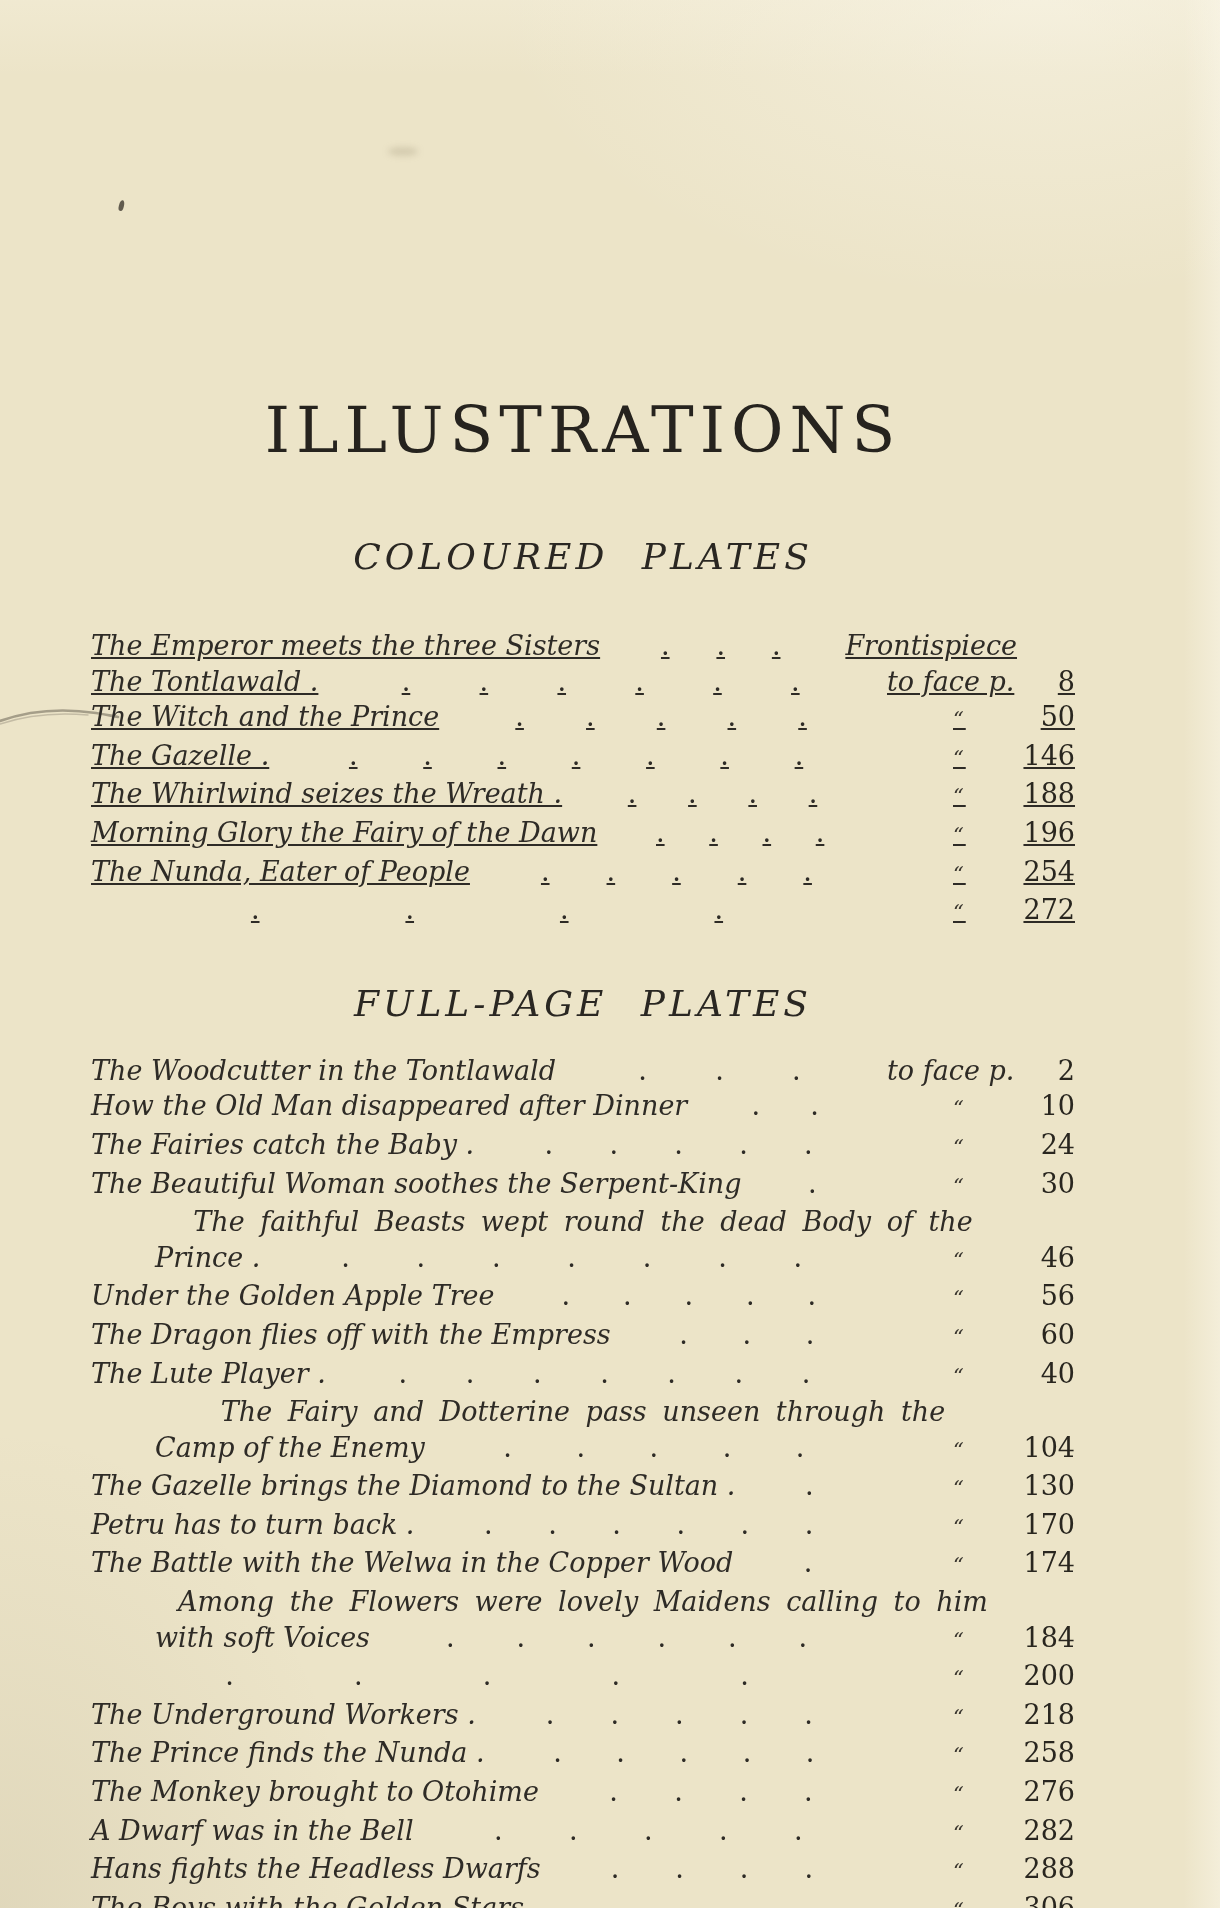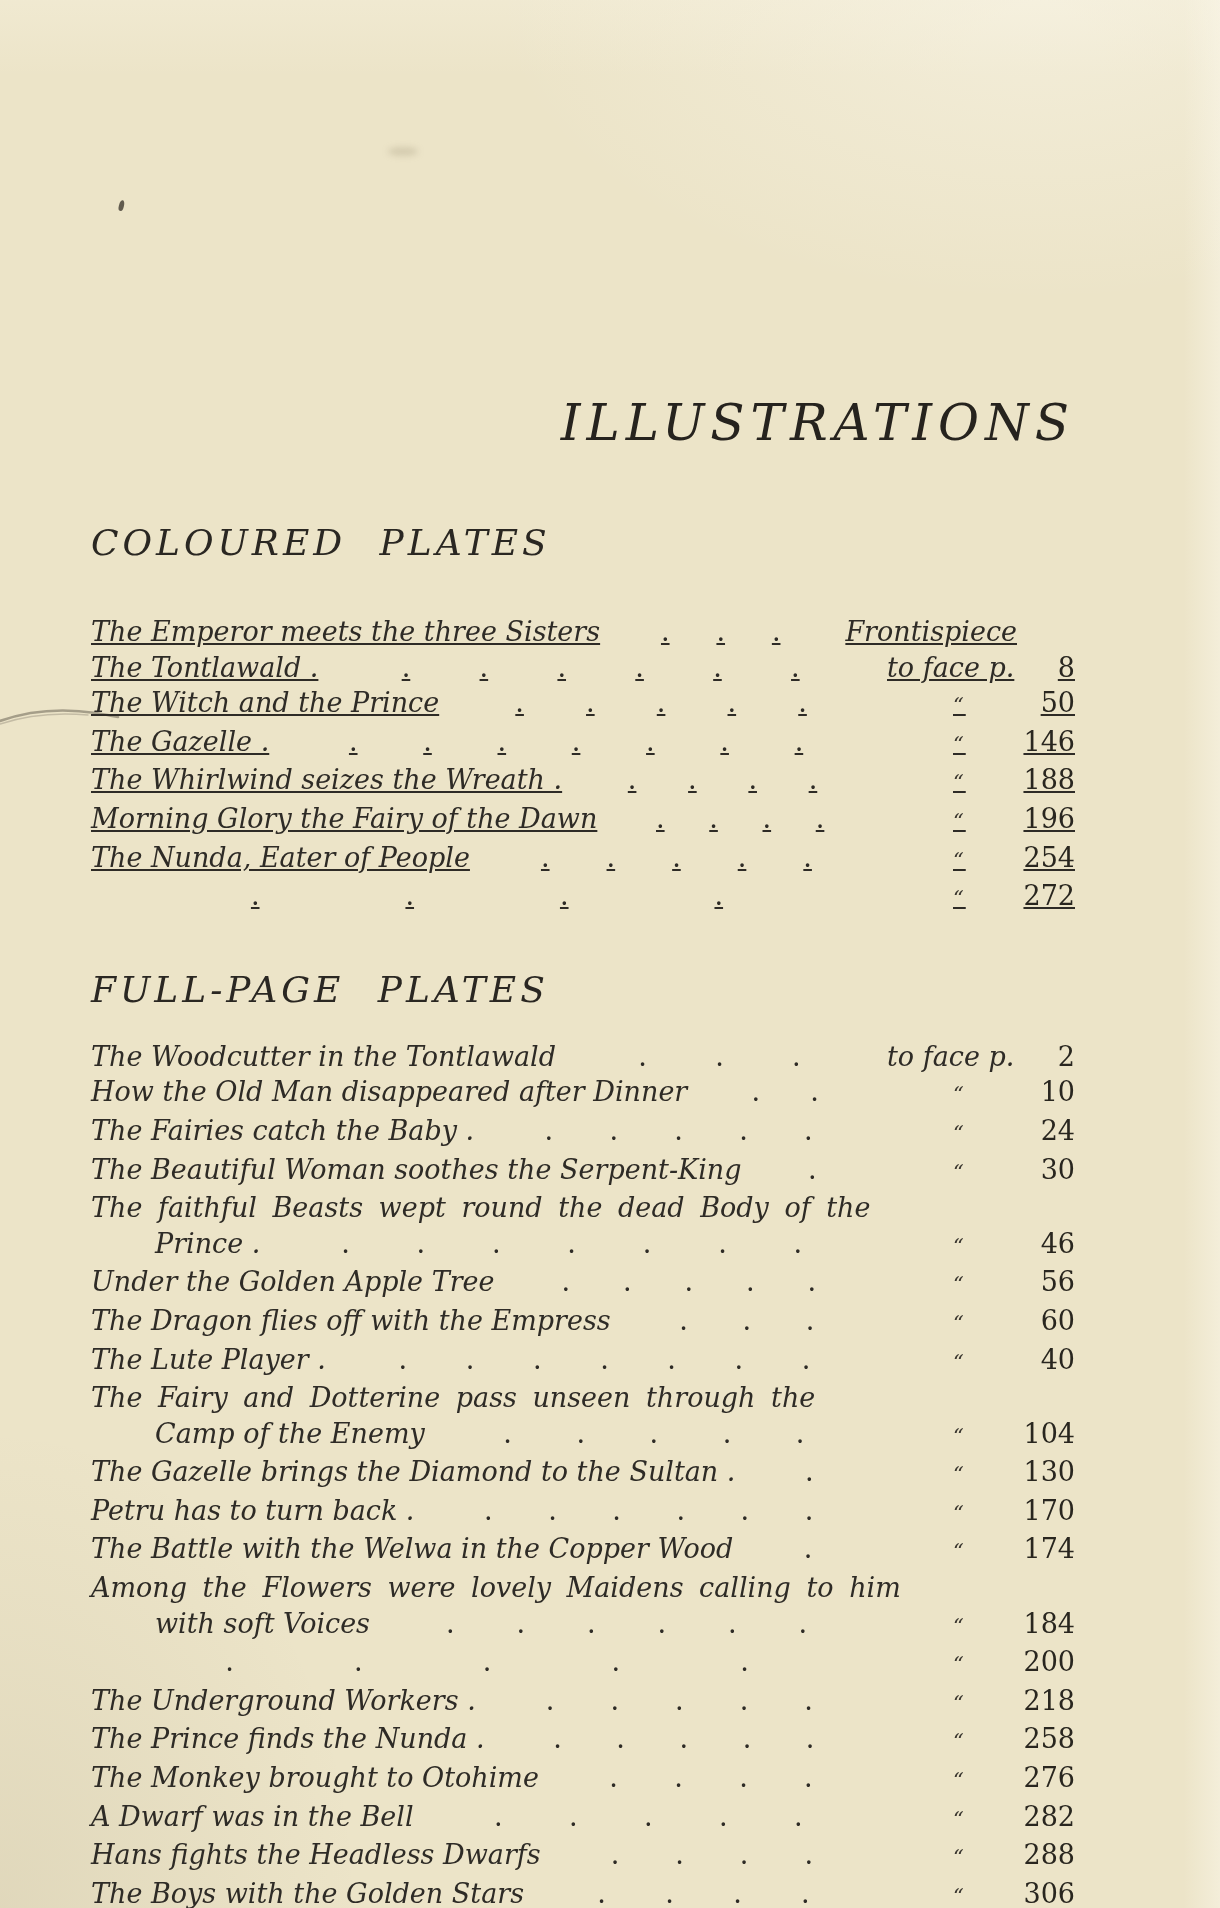--- a/index.html
+++ b/index.html
@@ -22,49 +22,50 @@
     overflow: hidden;
   }
   .content {
     position: absolute;
     left: 91px;
     top: 0;
     width: 984px;
   }
   h1.title {
     margin: 398px 0 0 0;
-    text-align: right;
-    font-style: italic;
+    text-align: center;
     font-weight: normal;
-    font-size: 50px;
+    font-size: 64px;
     letter-spacing: 6px;
     line-height: 1;
     color: #26231e;
   }
   h2.heading {
+    text-align: center;
     font-style: italic;
     font-weight: normal;
     font-size: 36px;
     letter-spacing: 4px;
     word-spacing: 18px;
     line-height: 1;
     color: #2a2722;
   }
   .sec1 h2.heading { margin: 77px 0 0 0; }
   .sec2 h2.heading { margin: 55px 0 0 0; }
   .sec1 .entries { margin-top: 53px; text-decoration: underline; }
   .sec2 .entries { margin-top: 31px; }
   .entries {
     font-size: 27px;
     font-style: italic;
     line-height: 35.6px;
   }
   .tline {
     word-spacing: 7px;
     white-space: nowrap;
+    text-align: center;
   }
   .mainline {
     display: flex;
     align-items: baseline;
   }
   .mainline.cont { padding-left: 64px; }
   .t { white-space: nowrap; }
   .dots {
     flex: 1 1 auto;
     display: flex;

